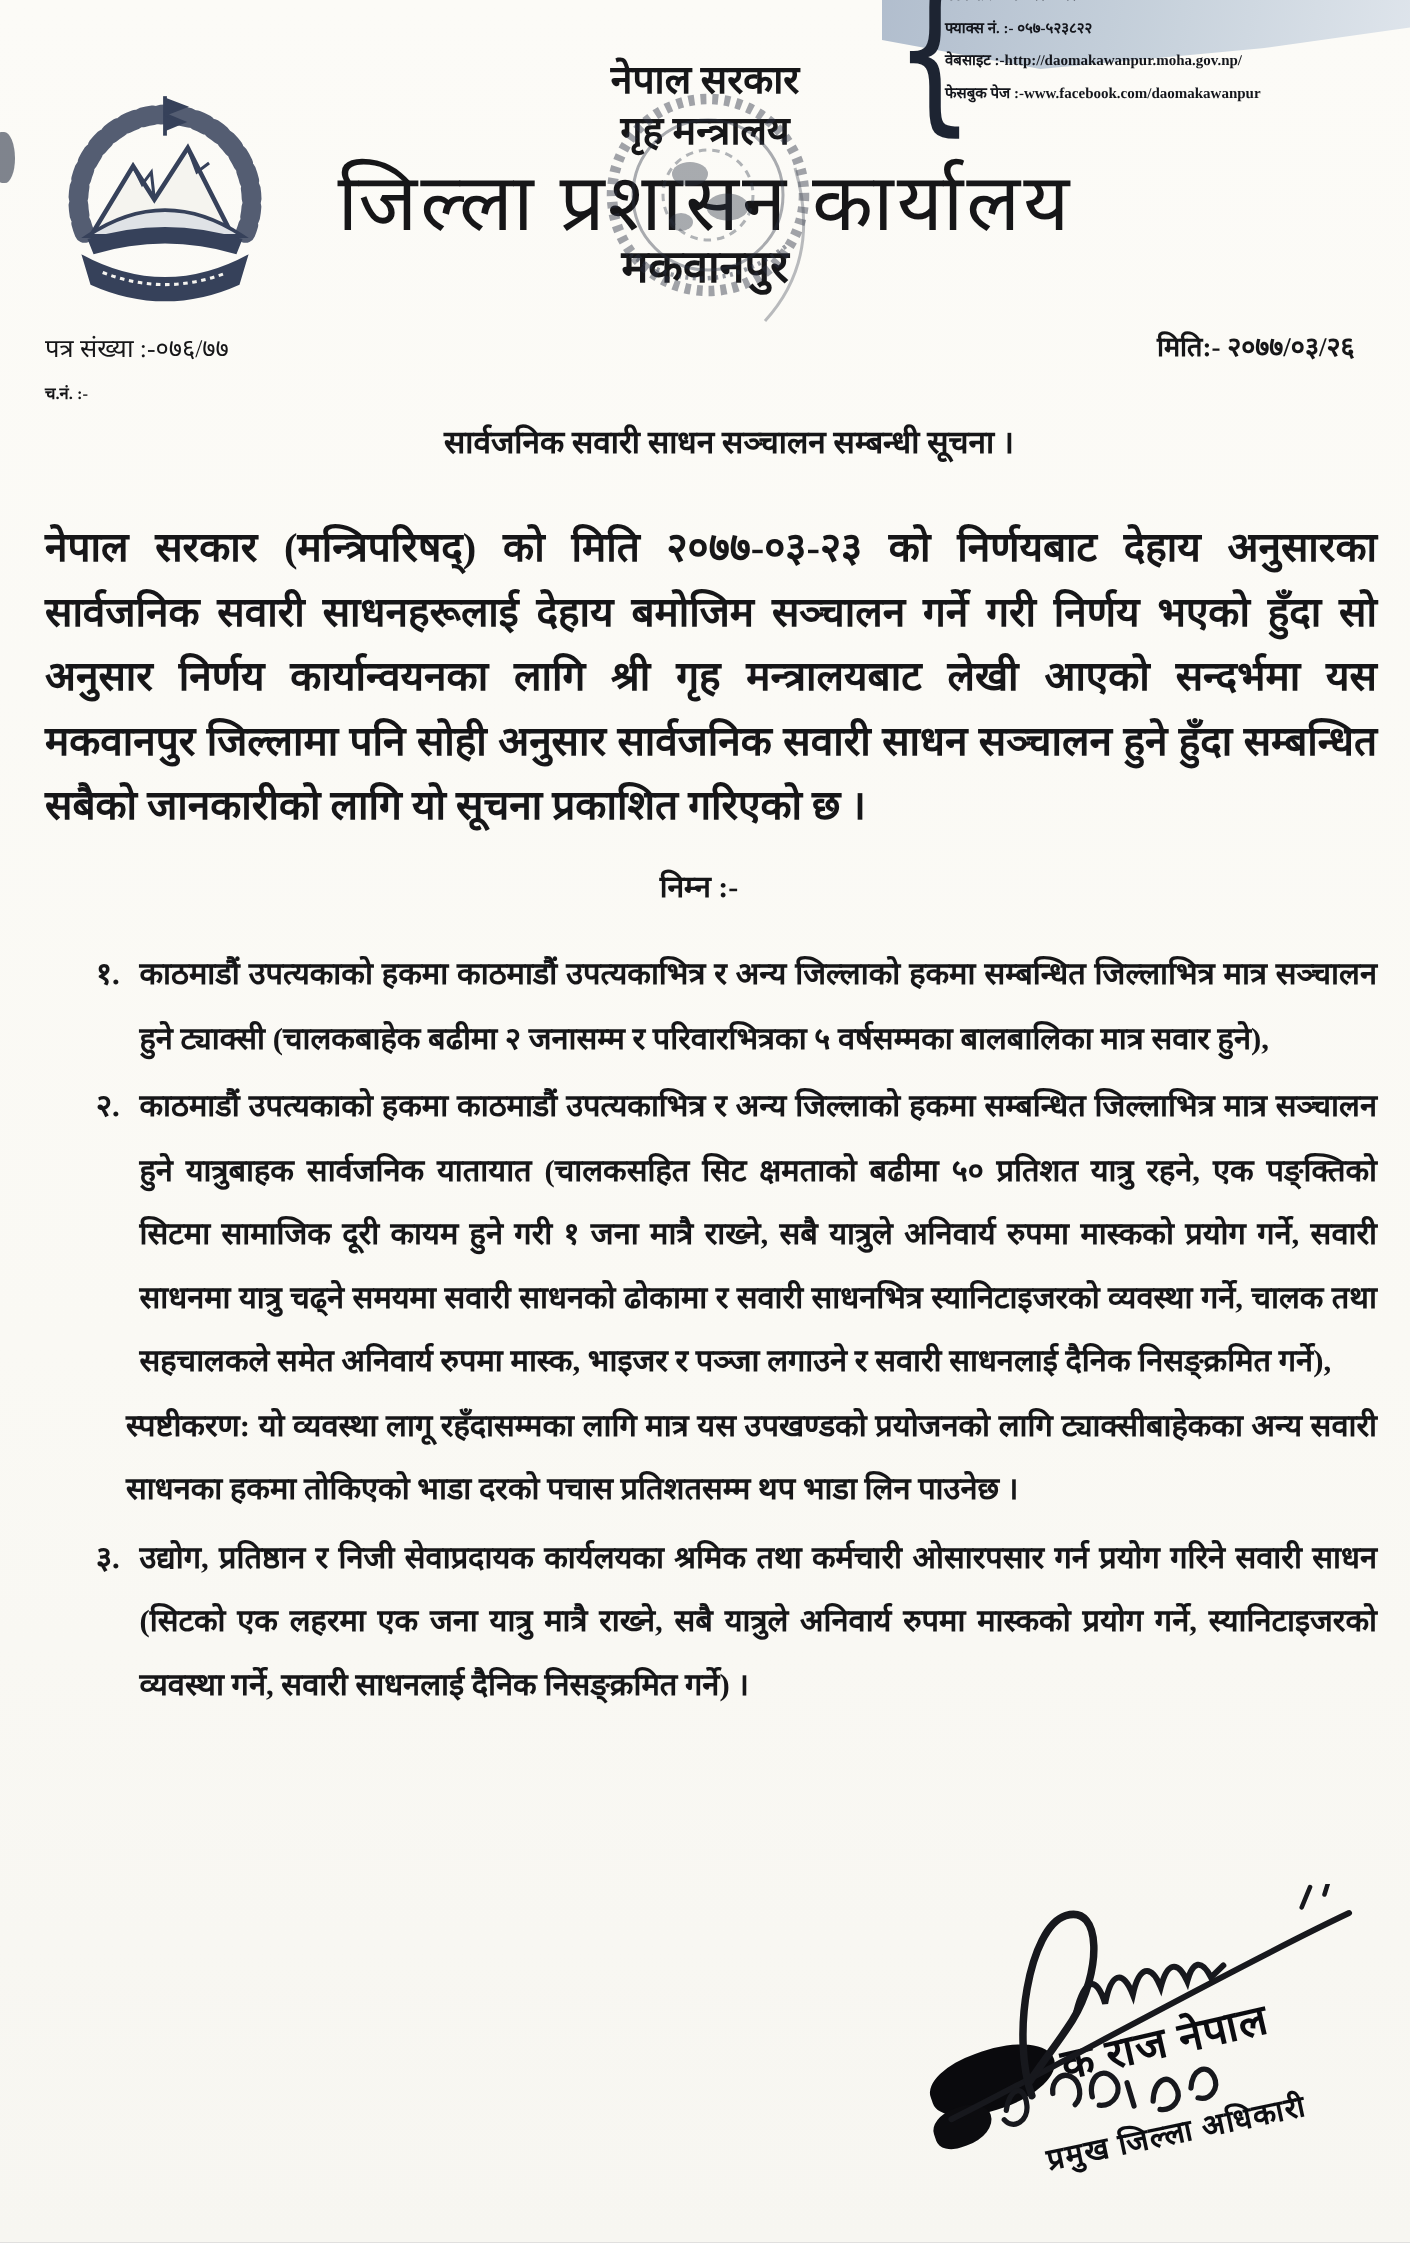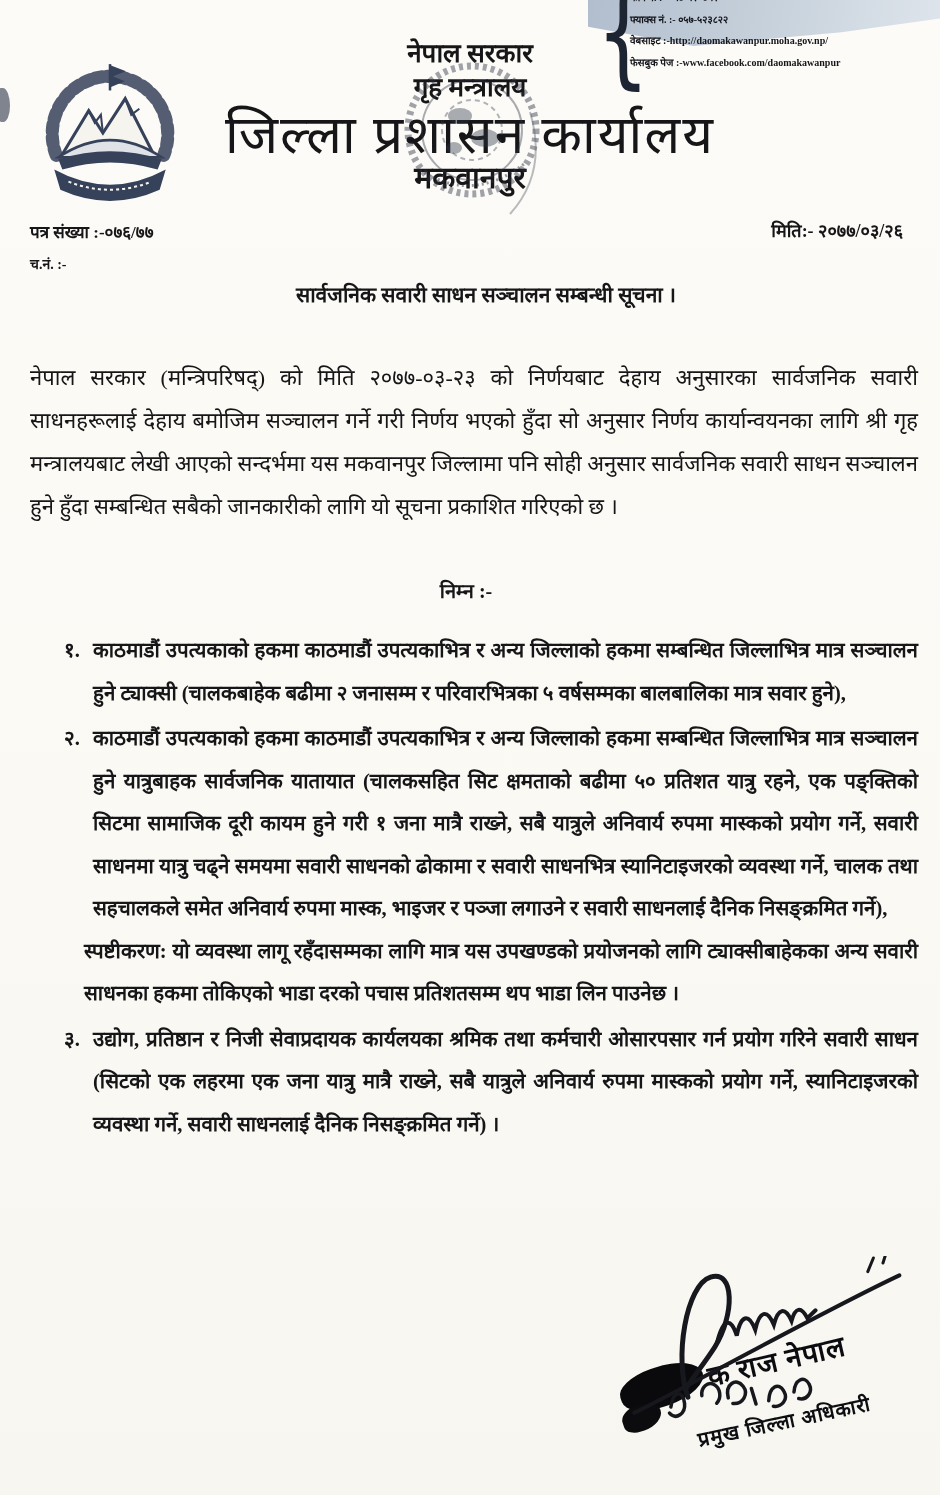--- a/index.html
+++ b/index.html
@@ -35,30 +35,30 @@
   .emblem { position:absolute; left:34px; top:56px; width:152px; height:152px; z-index:2; }
   
   .header-center { position:absolute; left:0; width:940px; text-align:center; z-index:2; }
   .h-gov       { top:34px;  font-size:26px; font-weight:bold; }
   .h-ministry  { top:68px;  font-size:26px; font-weight:bold; }
   .h-office    { top:96px;  font-size:53px; font-weight:normal; letter-spacing:2px; }
   .h-district  { top:156px; font-size:30px; font-weight:bold; }
   
   .seal { position:absolute; left:390px; top:52px; width:165px; height:170px; z-index:4; opacity:.8; pointer-events:none; }
   
-  .ref1 { position:absolute; left:30px; top:220px; font-size:17px; font-weight:bold; z-index:2;text-align:center; }
-  .ref2 { position:absolute; left:30px; top:254px; font-size:14px; font-weight:bold; z-index:2; }
+  .ref1 { position:absolute; left:30px; top:220px; font-size:17px; font-weight:normal; z-index:2;text-align:center; }
+  .ref2 { position:absolute; left:30px; top:254px; font-size:11px; font-weight:bold; z-index:2; }
   .date { position:absolute; right:37px; top:218px; font-size:18px; font-weight:bold; z-index:2; }
   
   .subject { position:absolute; left:16px; width:940px; top:280px; text-align:center;
              font-size:21px; font-weight:bold; z-index:2; }
   
   .para {
-    position:absolute; left:30px; top:356px; width:888px; z-index:2;
-    font-size:22px; font-weight:normal; line-height:43px; text-align:justify;
+    position:absolute; left:30px; top:344px; width:888px; z-index:2;
+    font-size:27px; font-weight:bold; line-height:43px; text-align:justify;
   }
   .nimna { position:absolute; left:0; width:932px; top:577px; text-align:center;
            font-size:20px; font-weight:bold; z-index:2; }
   .list { position:absolute; left:64px; top:629px; width:854px; z-index:2; }
   .item { position:relative; padding-left:29px; font-size:20.5px; font-weight:bold;
           line-height:42.5px; text-align:justify; margin-bottom:3px; }
   .item-num { position:absolute; left:0; top:0; }
   .item-note { margin-left:-9px; text-align:justify; }
   
   .sig { position:absolute; left:616px; top:1258px; width:318px; height:232px; z-index:5; }

